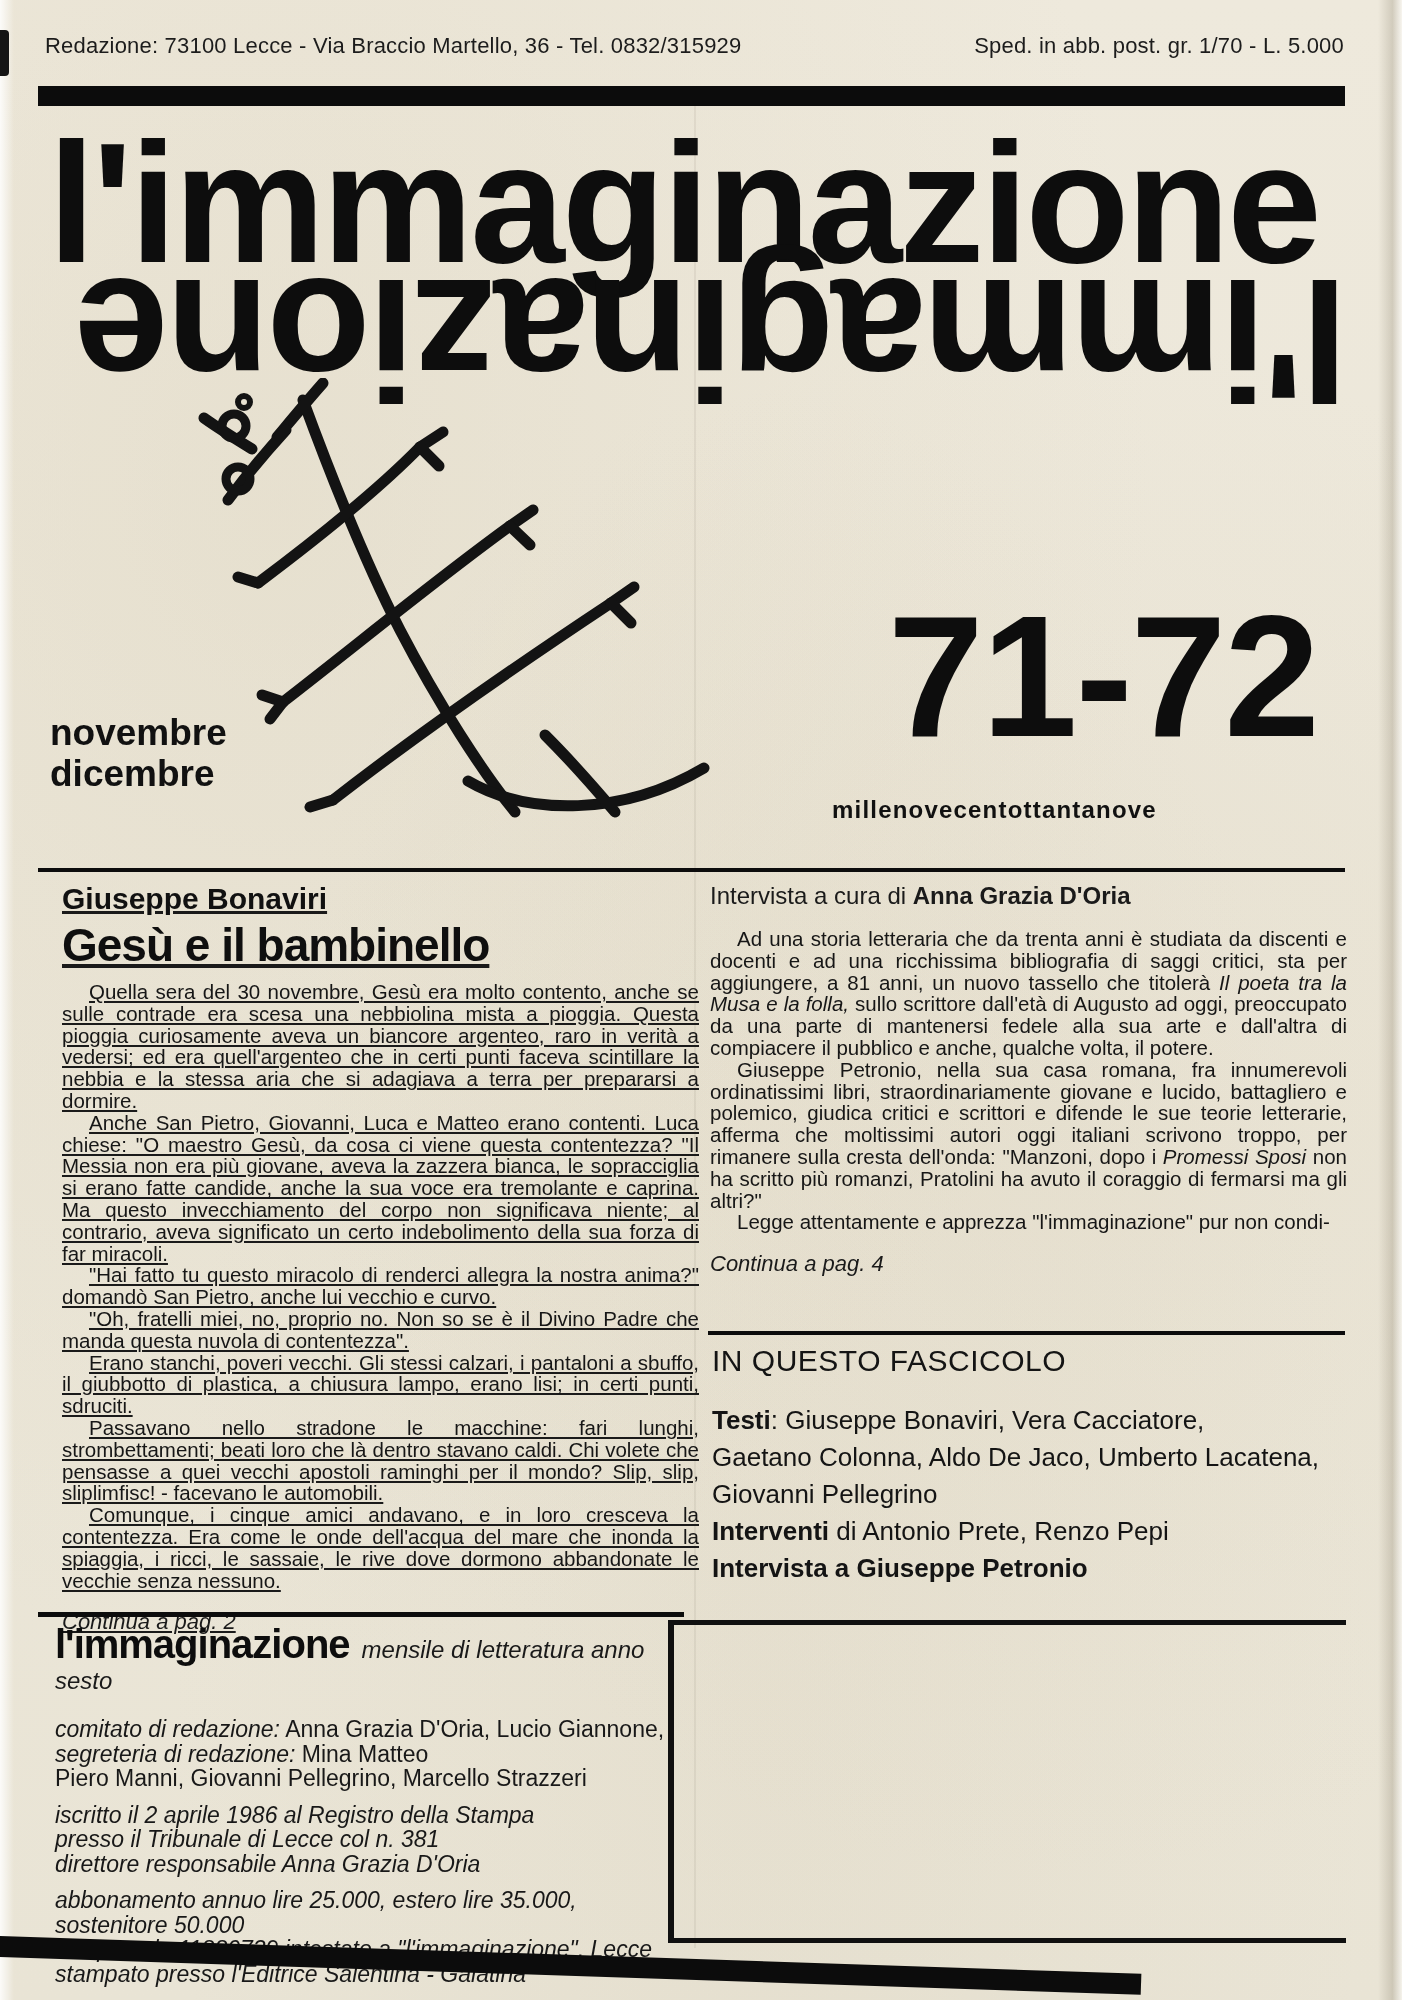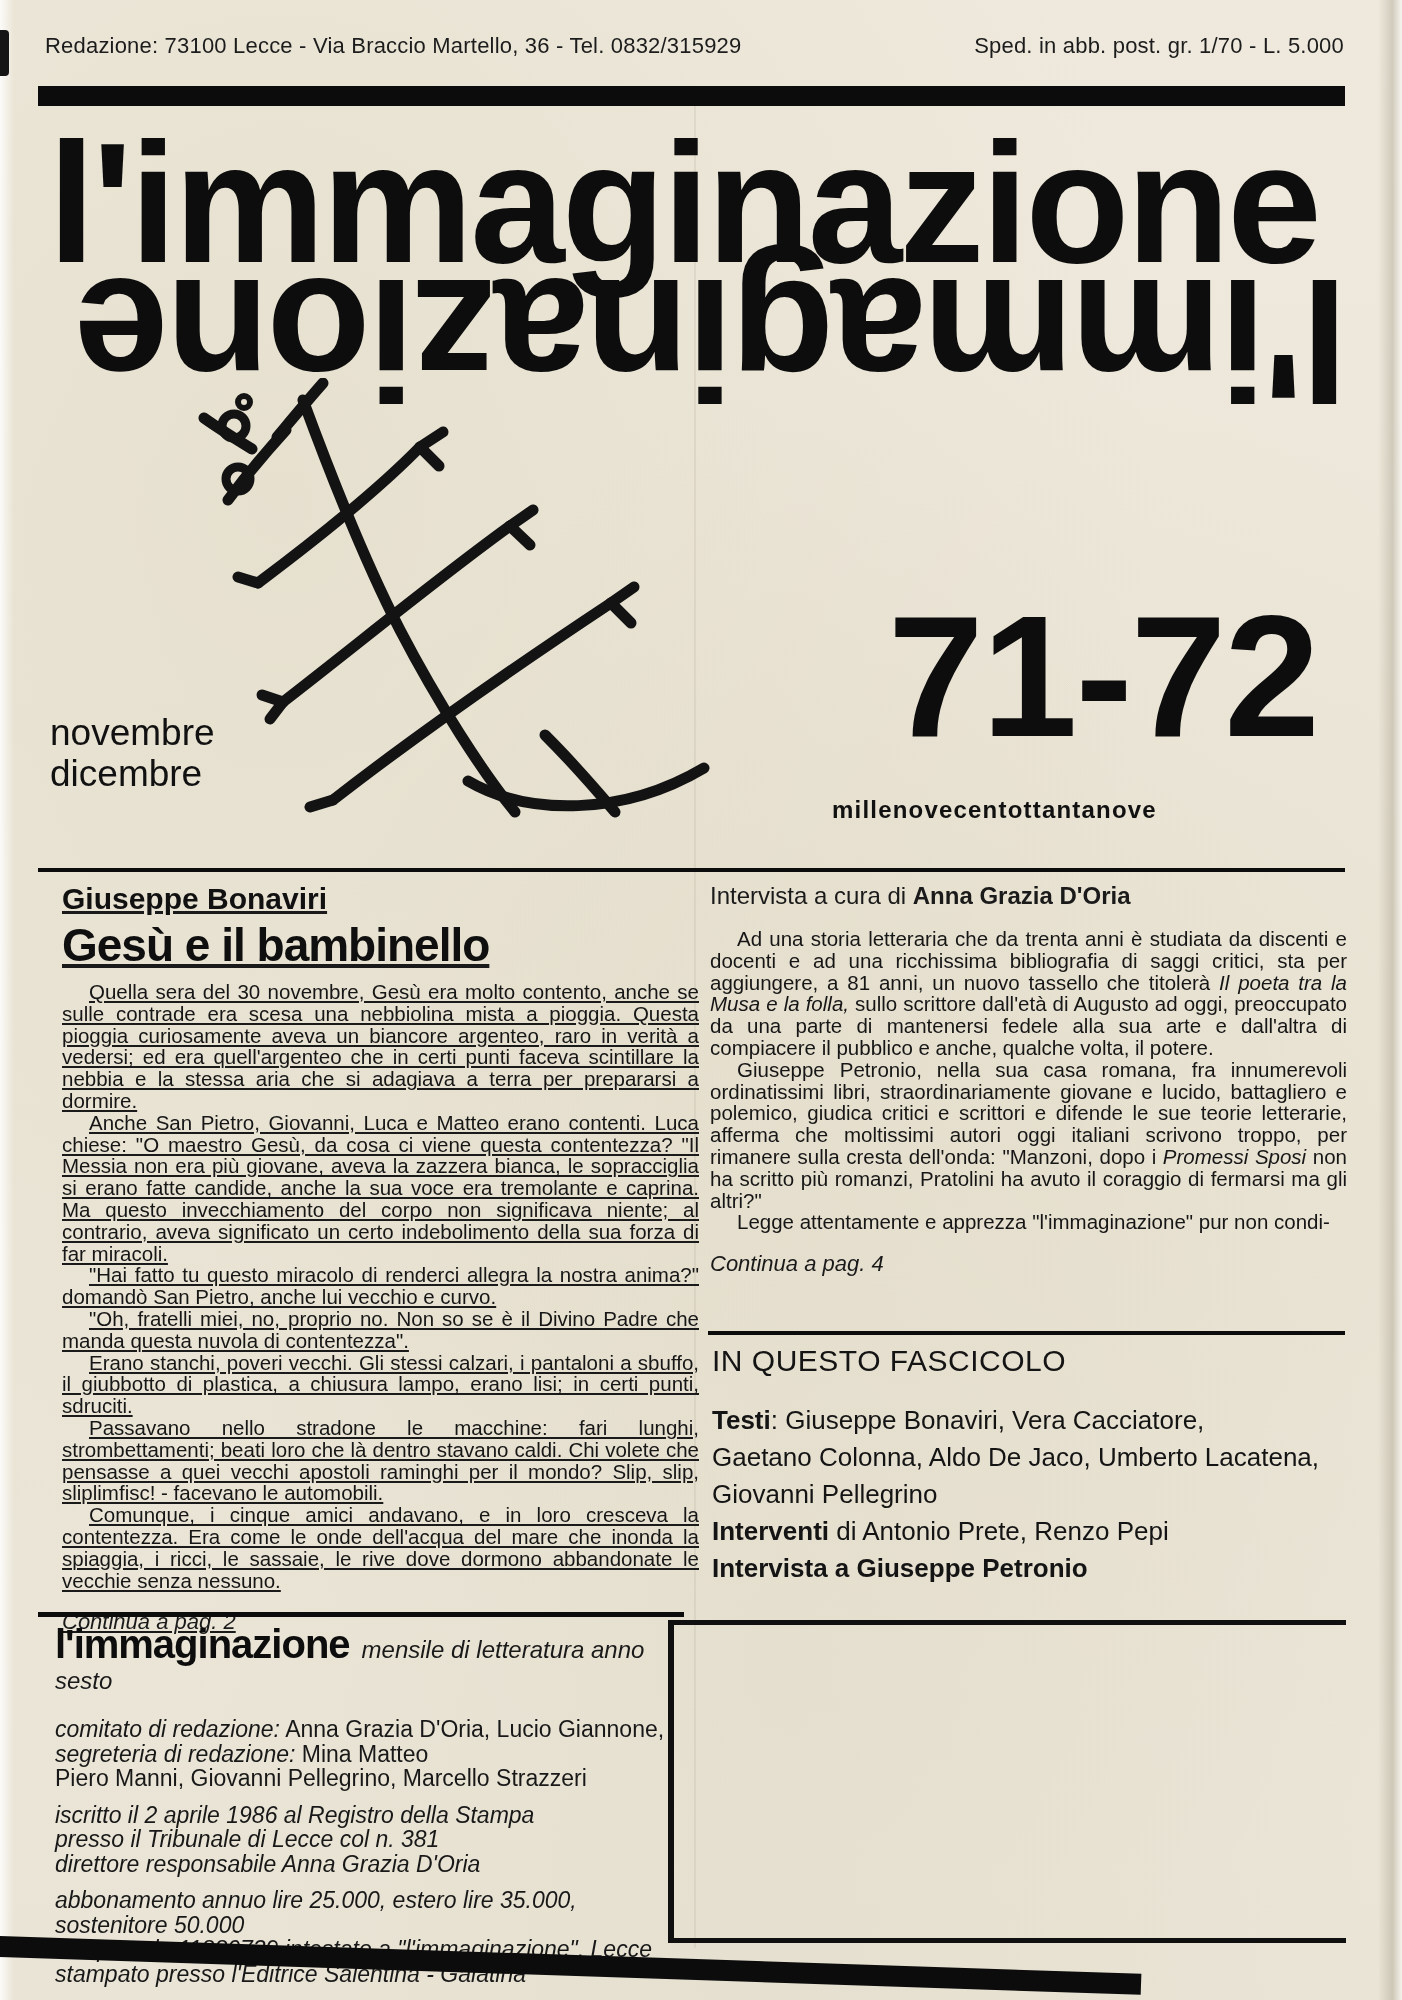--- a/index.html
+++ b/index.html
@@ -30,21 +30,21 @@
   .left-rule2{left:38px;top:1612px;width:646px;height:5px;}
   .bottom-bar{left:0;top:1936px;width:1142px;height:21px;transform:rotate(1.9deg);transform-origin:left top;}
 
   .logo, .logo-mirror{
     position:absolute;left:48px;width:1300px;white-space:nowrap;
     font-weight:bold;font-size:170px;letter-spacing:-3px;line-height:1;color:#0d0d0d;
   }
   .logo{top:118px;}
   .logo-mirror{top:254px;transform:rotate(180deg);}
 
-  .months{position:absolute;left:50px;top:712px;font-weight:normal;font-size:37px;line-height:41px;color:#111;}
+  .months{position:absolute;left:50px;top:712px;font-weight:bold;font-size:37px;line-height:41px;color:#111;}
   .issue{position:absolute;left:840px;top:590px;width:478px;text-align:right;
     font-weight:bold;font-size:172px;line-height:1;letter-spacing:-2px;color:#0d0d0d;}
   .yearwords{position:absolute;left:832px;top:796px;width:494px;text-align:left;
     font-weight:bold;font-size:24px;letter-spacing:1.2px;color:#111;}
 
   .branch{position:absolute;left:198px;top:378px;}
 
   .col{position:absolute;top:882px;width:637px;}
   .col-left{left:62px;text-decoration:underline;}
   .col-right{left:710px;}

